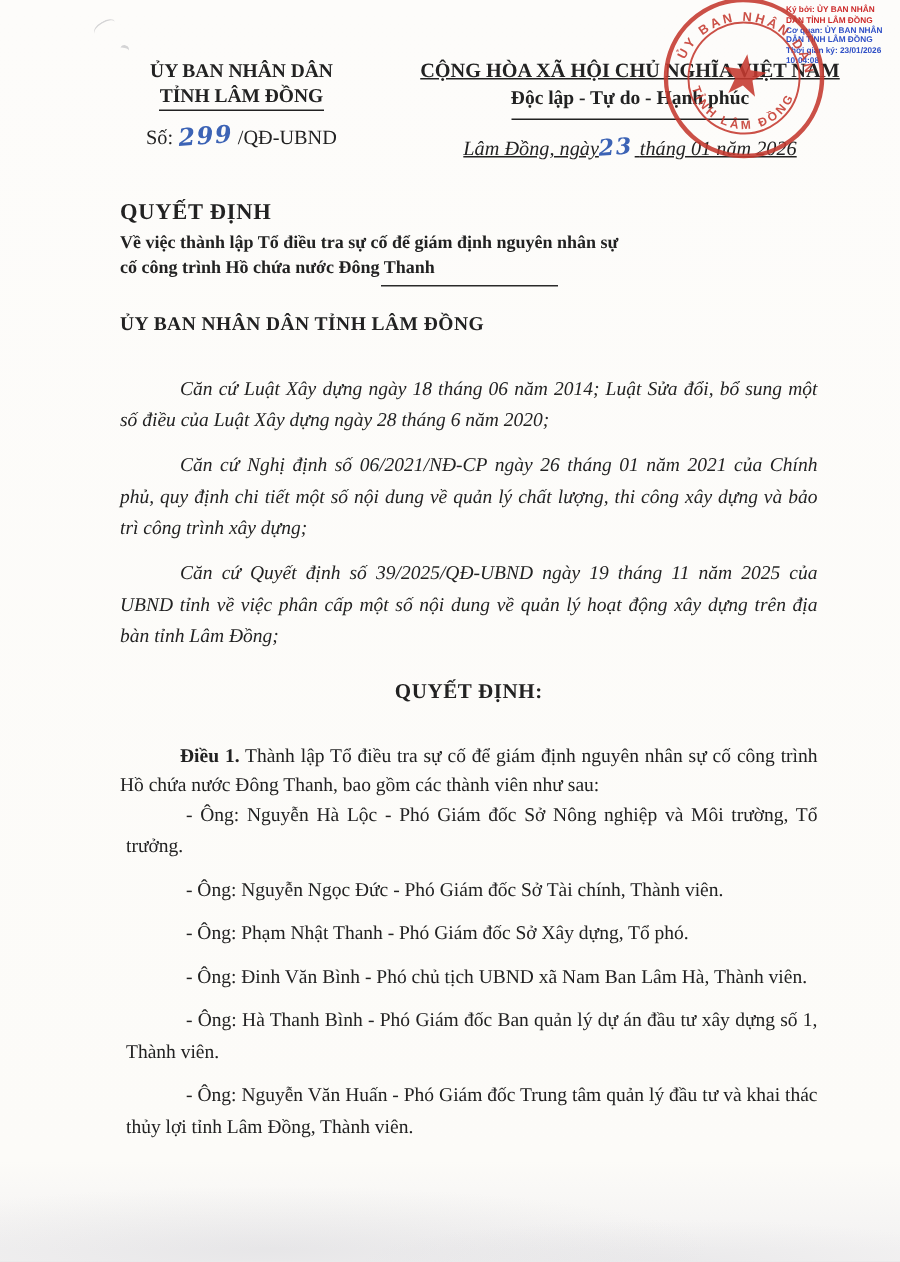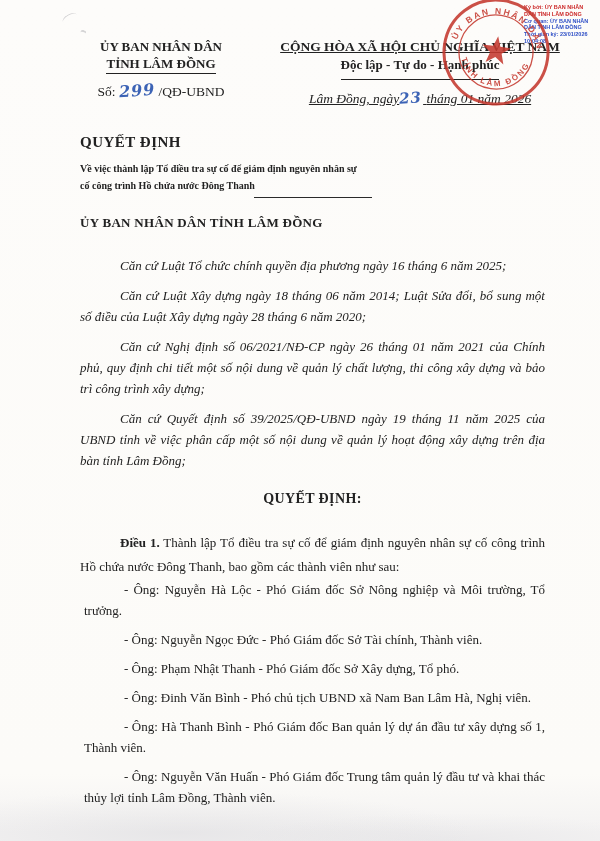--- a/index.html
+++ b/index.html
@@ -44,32 +44,32 @@
   .hand{
     font-family:"DejaVu Serif", serif;font-style:italic;font-weight:bold;
     color:#3c63b5;font-size:16px;letter-spacing:1px;
     display:inline-block;transform:rotate(-4deg);line-height:10px;
   }
   .hand-day{font-size:15px;margin:0 1px 0 0;}
 
   .doc{margin:0 55px 0 80px;}
   .title-block{text-align:left;margin-top:26px;}
   .t-head{font-weight:bold;font-size:15px;letter-spacing:.5px;}
-  .t-sub{font-weight:bold;font-size:10px;line-height:17px;margin-top:9px;}
+  .t-sub{font-weight:bold;font-size:12px;line-height:17px;margin-top:2px;}
   .t-rule{width:118px;border-bottom:1.5px solid #2a2a2a;margin:3px auto 0 auto;}
   .t-auth{font-weight:bold;font-size:13px;margin-top:17px;letter-spacing:.3px;}
 
   .preamble{margin-top:24px;}
   .preamble p{
     font-style:italic;font-size:13px;line-height:21px;
     text-align:justify;text-indent:40px;margin:0 0 9px 0;
   }
   .op-head{text-align:center;font-weight:bold;font-size:14px;margin-top:20px;letter-spacing:.4px;}
 
-  .article{margin-top:24px;font-size:13px;line-height:24px;text-align:justify;text-indent:40px;}
+  .article{margin-top:24px;font-size:13px;line-height:19px;text-align:justify;text-indent:40px;}
   .article .lbl{font-weight:bold;}
   .members p{
     font-size:13px;line-height:21px;text-align:justify;
     text-indent:40px;margin:0 0 8px 4px;
   }
 </style>
 </head>
 <body>
 
 <div class="page">
@@ -130,35 +130,34 @@
       <div class="t-head">QUYẾT ĐỊNH</div>
       <div class="t-sub">
         <div>Về việc thành lập Tổ điều tra sự cố để giám định nguyên nhân sự</div>
         <div>cố công trình Hồ chứa nước Đông Thanh</div>
       </div>
       <div class="t-rule"></div>
       <div class="t-auth">ỦY BAN NHÂN DÂN TỈNH LÂM ĐỒNG</div>
     </div>
 
     <div class="preamble">
-      <p>Căn cứ Luật Tổ chức chính quyền địa phương ngày 16 tháng 6 năm 2025;</p>
       <p>Căn cứ Luật Xây dựng ngày 18 tháng 06 năm 2014; Luật Sửa đổi, bổ sung một số điều của Luật Xây dựng ngày 28 tháng 6 năm 2020;</p>
       <p>Căn cứ Nghị định số 06/2021/NĐ-CP ngày 26 tháng 01 năm 2021 của Chính phủ, quy định chi tiết một số nội dung về quản lý chất lượng, thi công xây dựng và bảo trì công trình xây dựng;</p>
       <p>Căn cứ Quyết định số 39/2025/QĐ-UBND ngày 19 tháng 11 năm 2025 của UBND tỉnh về việc phân cấp một số nội dung về quản lý hoạt động xây dựng trên địa bàn tỉnh Lâm Đồng;</p>
     </div>
 
     <div class="op-head">QUYẾT ĐỊNH:</div>
 
     <div class="article">
       <span class="lbl">Điều 1.</span><span> Thành lập Tổ điều tra sự cố để giám định nguyên nhân sự cố công trình Hồ chứa nước Đông Thanh, bao gồm các thành viên như sau:</span>
     </div>
 
     <div class="members">
       <p>- Ông: Nguyễn Hà Lộc - Phó Giám đốc Sở Nông nghiệp và Môi trường, Tổ trưởng.</p>
       <p>- Ông: Nguyễn Ngọc Đức - Phó Giám đốc Sở Tài chính, Thành viên.</p>
       <p>- Ông: Phạm Nhật Thanh - Phó Giám đốc Sở Xây dựng, Tổ phó.</p>
-      <p>- Ông: Đinh Văn Bình - Phó chủ tịch UBND xã Nam Ban Lâm Hà, Nghị viên.</p>
+      <p>- Ông: Đinh Văn Bình - Phó chủ tịch UBND xã Nam Ban Lâm Hà, Thành viên.</p>
       <p>- Ông: Hà Thanh Bình - Phó Giám đốc Ban quản lý dự án đầu tư xây dựng số 1, Thành viên.</p>
       <p>- Ông: Nguyễn Văn Huấn - Phó Giám đốc Trung tâm quản lý đầu tư và khai thác thủy lợi tỉnh Lâm Đồng, Thành viên.</p>
     </div>
 
   </div>
 </div>
 
 </body></html>

